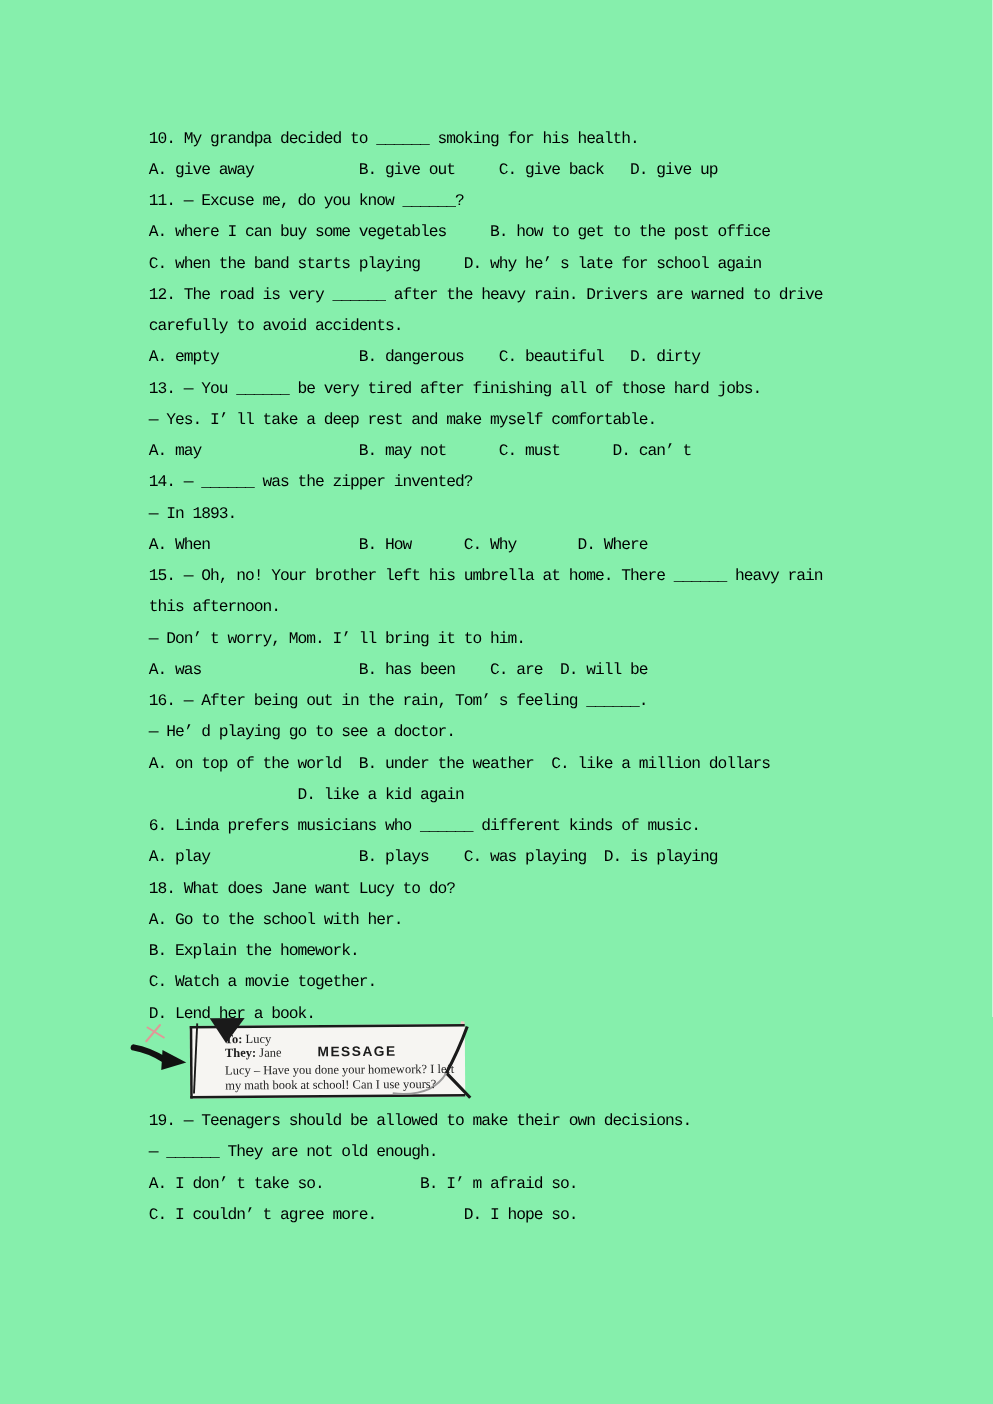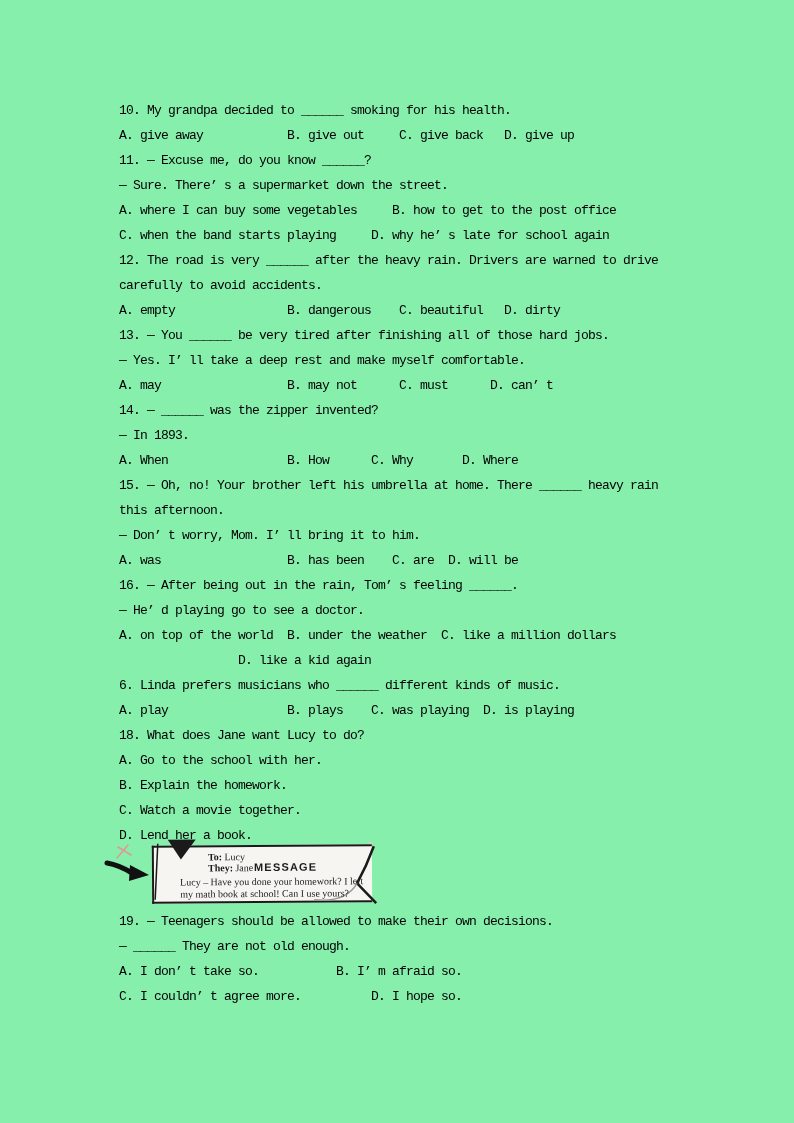--- a/index.html
+++ b/index.html
@@ -49,41 +49,40 @@
     font-family:"Liberation Sans","DejaVu Sans",sans-serif;
     font-weight:bold;font-size:11px;letter-spacing:1.2px;color:#1c1c1c;margin-top:12px;
   }
   .nrow{
     position:absolute;left:26px;
     font-family:"Liberation Serif","DejaVu Serif",serif;
     font-size:10px;line-height:11px;color:#1c1c1c;white-space:pre;
   }
   .nrow-to{top:4px;}
   .nrow-from{top:15px;}
-  .nlabel{font-weight:bold;margin-left:28px;}
+  .nlabel{font-weight:bold;}
   .note-body{
     position:absolute;left:26px;top:29px;width:190px;
     font-family:"Liberation Serif","DejaVu Serif",serif;
     font-size:10px;line-height:11.5px;color:#222;
   }
 </style>
 </head>
 <body>
 
 <div class="page">
   <div class="content">
 
     <div>
       <div class="ln">10. My grandpa decided to ______ smoking for his health.</div>
       <div class="ln">A. give away            B. give out     C. give back   D. give up</div>
     </div>
 
     <div>
       <div class="ln">11. — Excuse me, do you know ______?</div>
-      <div class="ln">— Sure. There’ s a supermarket down the street.</div>
       <div class="ln">A. where I can buy some vegetables     B. how to get to the post office</div>
       <div class="ln">C. when the band starts playing     D. why he’ s late for school again</div>
     </div>
 
     <div>
       <div class="ln">12. The road is very ______ after the heavy rain. Drivers are warned to drive</div>
       <div class="ln">carefully to avoid accidents.</div>
       <div class="ln">A. empty                B. dangerous    C. beautiful   D. dirty</div>
     </div>
 

